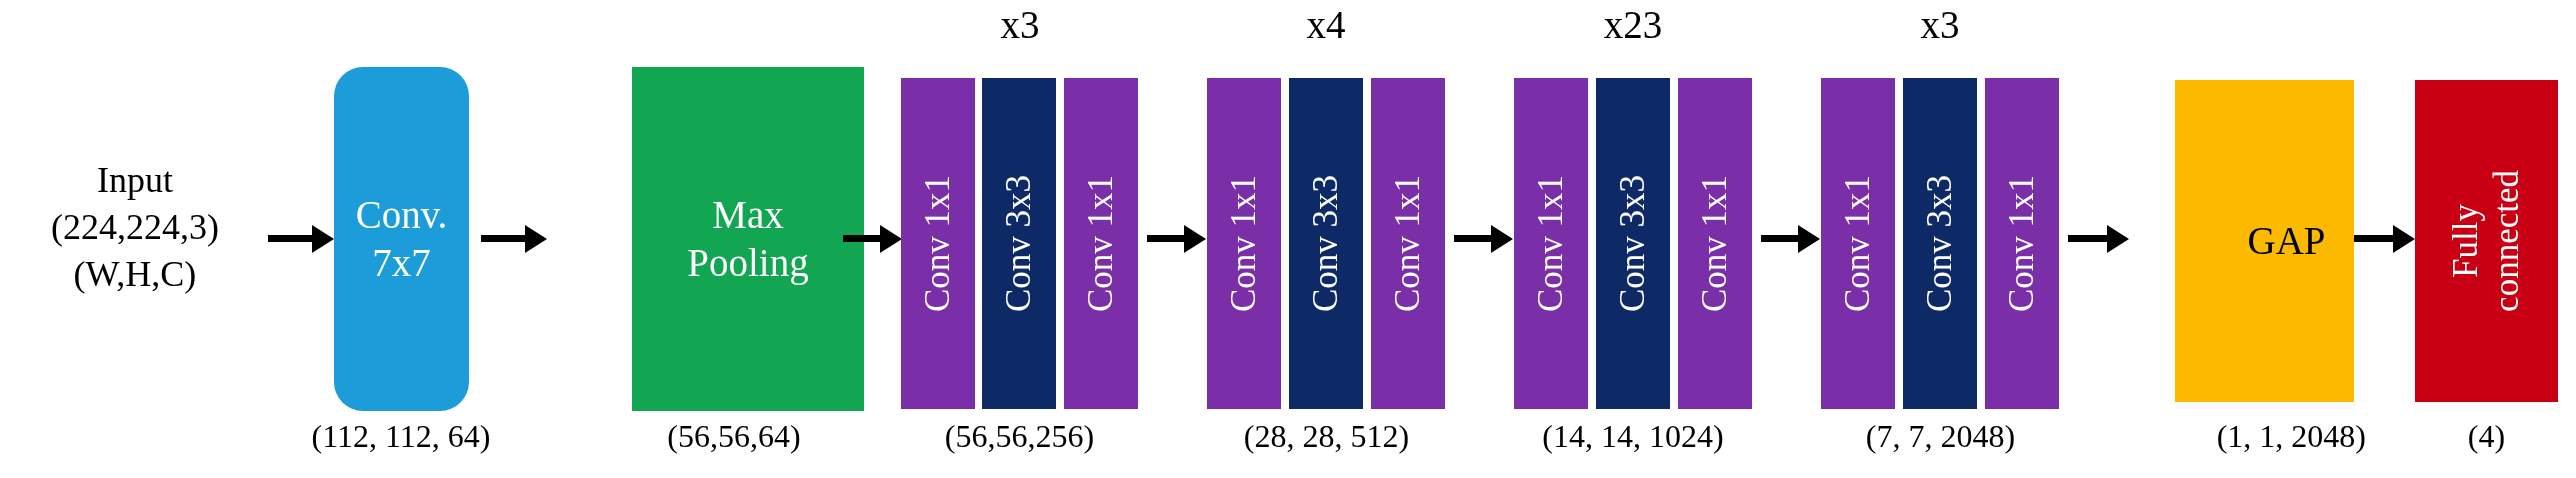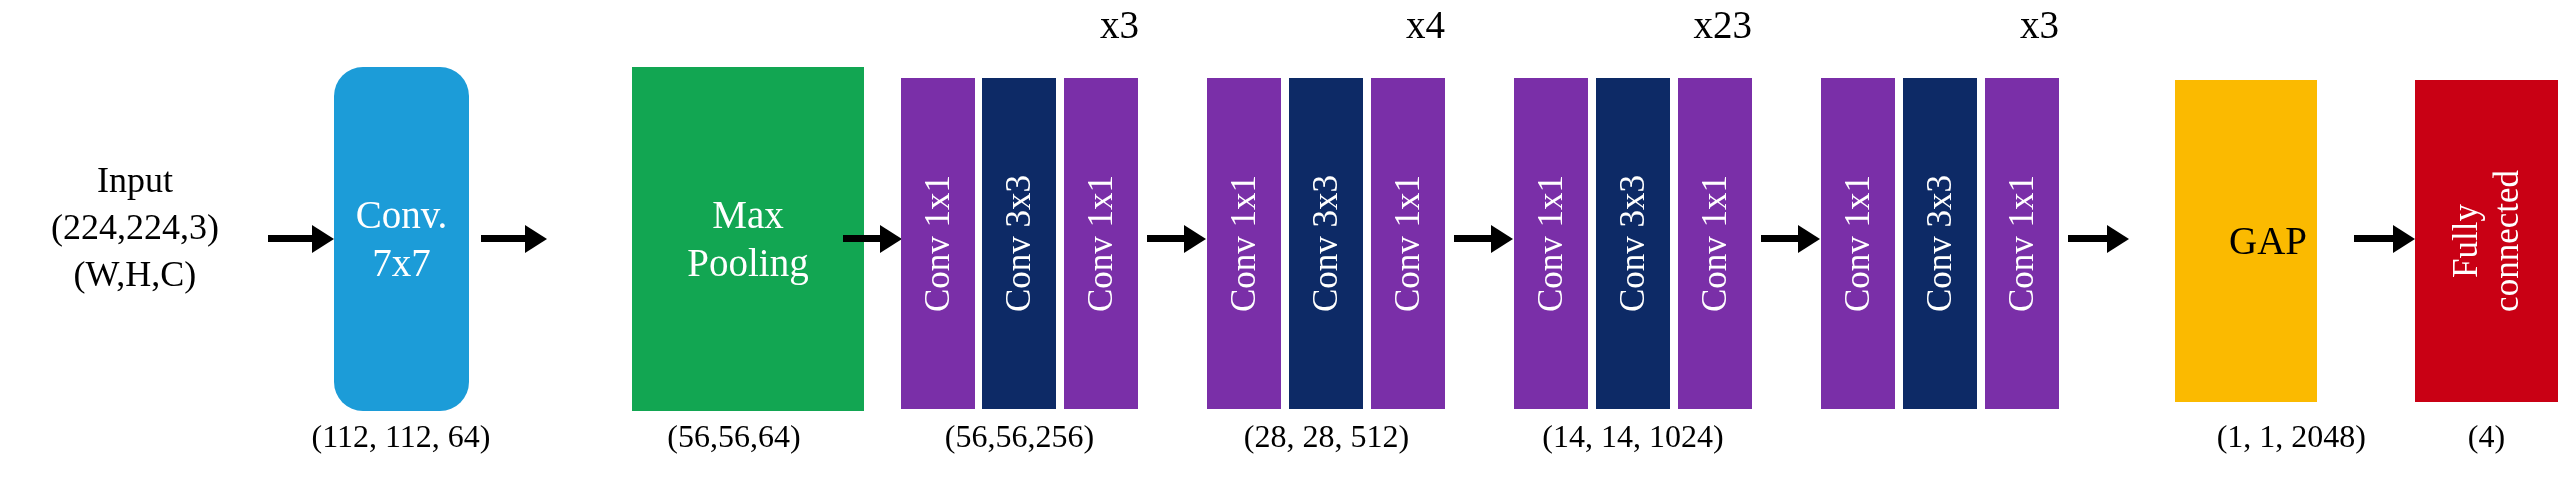--- a/index.html
+++ b/index.html
@@ -78,21 +78,21 @@
     transform: rotate(180deg);
     font-size: 35px;
     line-height: 1.18;
     white-space: pre-line;
     text-align: center;
   }
 
   
   .mult {
     position: absolute;
-    text-align: right;
+    text-align: center;
     font-size: 39px;
     color: #000;
     white-space: nowrap;
   }
 
   
   .dim {
     position: absolute;
     text-align: center;
     font-size: 32px;
@@ -197,21 +197,21 @@
   </div>
   <div class="block vert" style="left:1985px; top:78px; width:74px; height:331px; background:#7A2FA8;">
     <div class="blabel" style="color:#FFFFFF;">Conv 1x1</div>
   </div>
 
   <div class="arrow" style="left:2068px; top:224px; width:61px;">
     <div class="shaft"></div>
     <div class="head"></div>
   </div>
 
-  <div class="block horiz" style="left:2175px; top:80px; width:142px; height:322px; background:#FBBA00;padding-left:44px;">
+  <div class="block horiz" style="left:2175px; top:80px; width:179px; height:322px; background:#FBBA00;padding-left:44px;">
     <div class="blabel" style="color:#000000;">GAP</div>
   </div>
 
   <div class="arrow" style="left:2354px; top:224px; width:61px;">
     <div class="shaft"></div>
     <div class="head"></div>
   </div>
 
   <div class="block vert" style="left:2415px; top:80px; width:143px; height:322px; background:#C90014;">
     <div class="blabel" style="color:#FFFFFF;">Fully
@@ -221,19 +221,20 @@
   <div class="dim" style="left:300px; top:418px; width:202px;">(112, 112, 64)</div>
 
   <div class="dim" style="left:641px; top:418px; width:186px;">(56,56,64)</div>
 
   <div class="dim" style="left:910px; top:418px; width:219px;">(56,56,256)</div>
 
   <div class="dim" style="left:1217px; top:418px; width:219px;">(28, 28, 512)</div>
 
   <div class="dim" style="left:1515px; top:418px; width:236px;">(14, 14, 1024)</div>
 
+  <div class="dim" style="left:1835px; top:418px; width:211px;">(7, 7, 2048)</div>
 
   <div class="dim" style="left:2164px; top:418px; width:202px;text-align:right;">(1, 1, 2048)</div>
 
   <div class="dim" style="left:2419px; top:418px; width:135px;">(4)</div>
 
 </div>
 
 
 </body></html>

